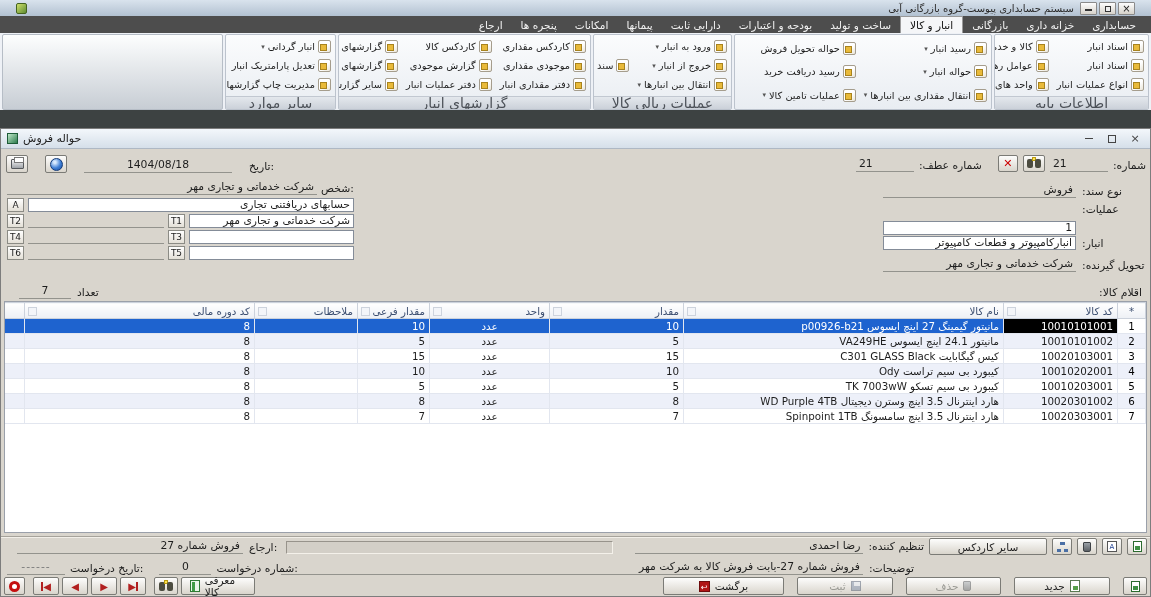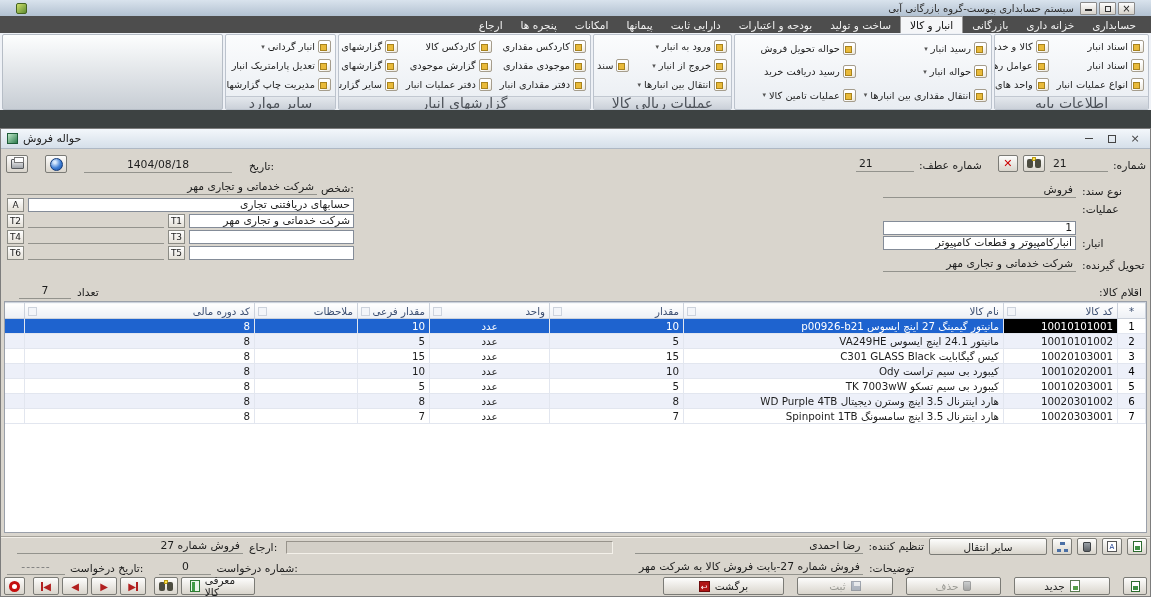--- a/index.html
+++ b/index.html
@@ -552,21 +552,21 @@
           </span>
         <span class="sbtn mini-icon-btn">
             <span class="rep-glyph">A</span>
           </span>
         <span class="sbtn mini-icon-btn">
             <span class="trash-glyph"></span>
           </span>
         <span class="sbtn mini-icon-btn">
             <span class="flow-glyph"></span>
           </span>
-        <span class="sbtn" style="width:118px;height:17px;font-size:10.5px">سایر انتقال</span>
+        <span class="sbtn" style="width:118px;height:17px;font-size:10.5px">سایر کاردکس</span>
         <span class="lbl">تنظیم کننده:</span>
         <span class="ufield" style="width:228px">رضا احمدی</span>
       </div>
 
       <div class="f2-right">
         <span class="lbl">توضیحات:</span>
         <span class="ufield" style="flex:1">فروش شماره 27-بابت فروش کالا به شرکت مهر</span>
       </div>
       <div class="f2-left">
         <span class="ufield gray-dash" style="width:58px;text-align:center">------</span>

